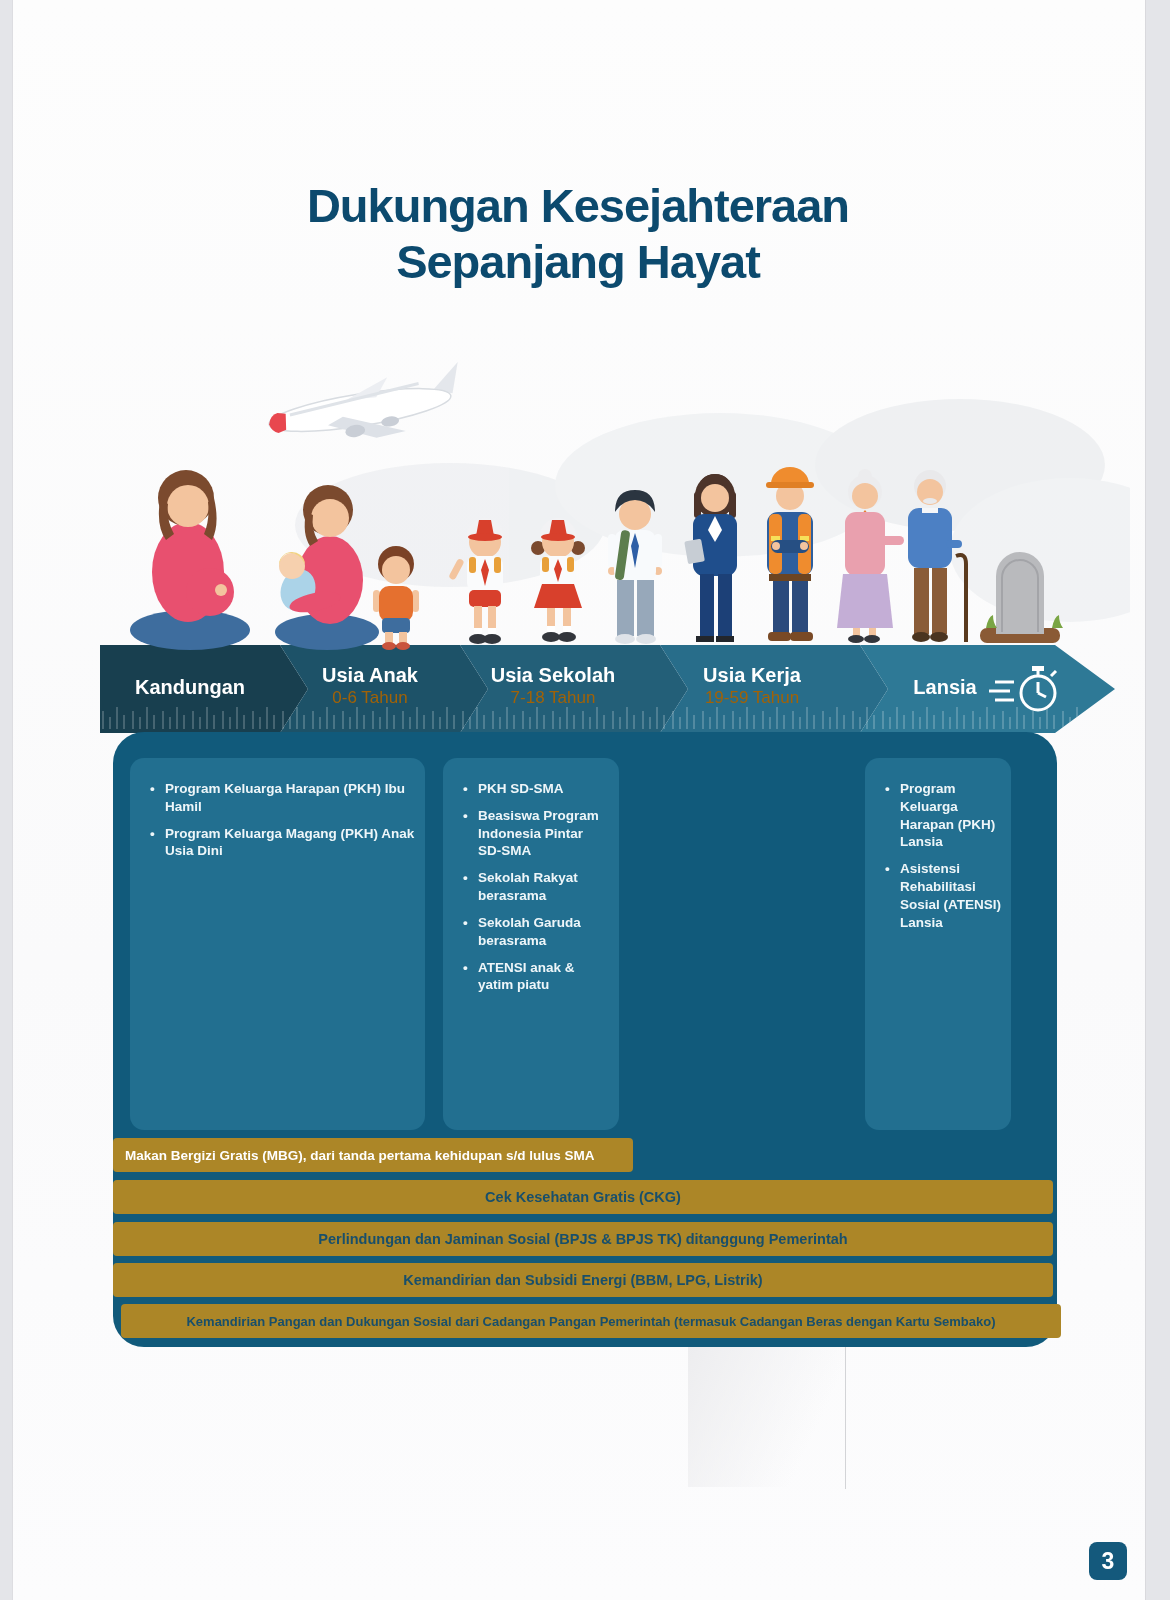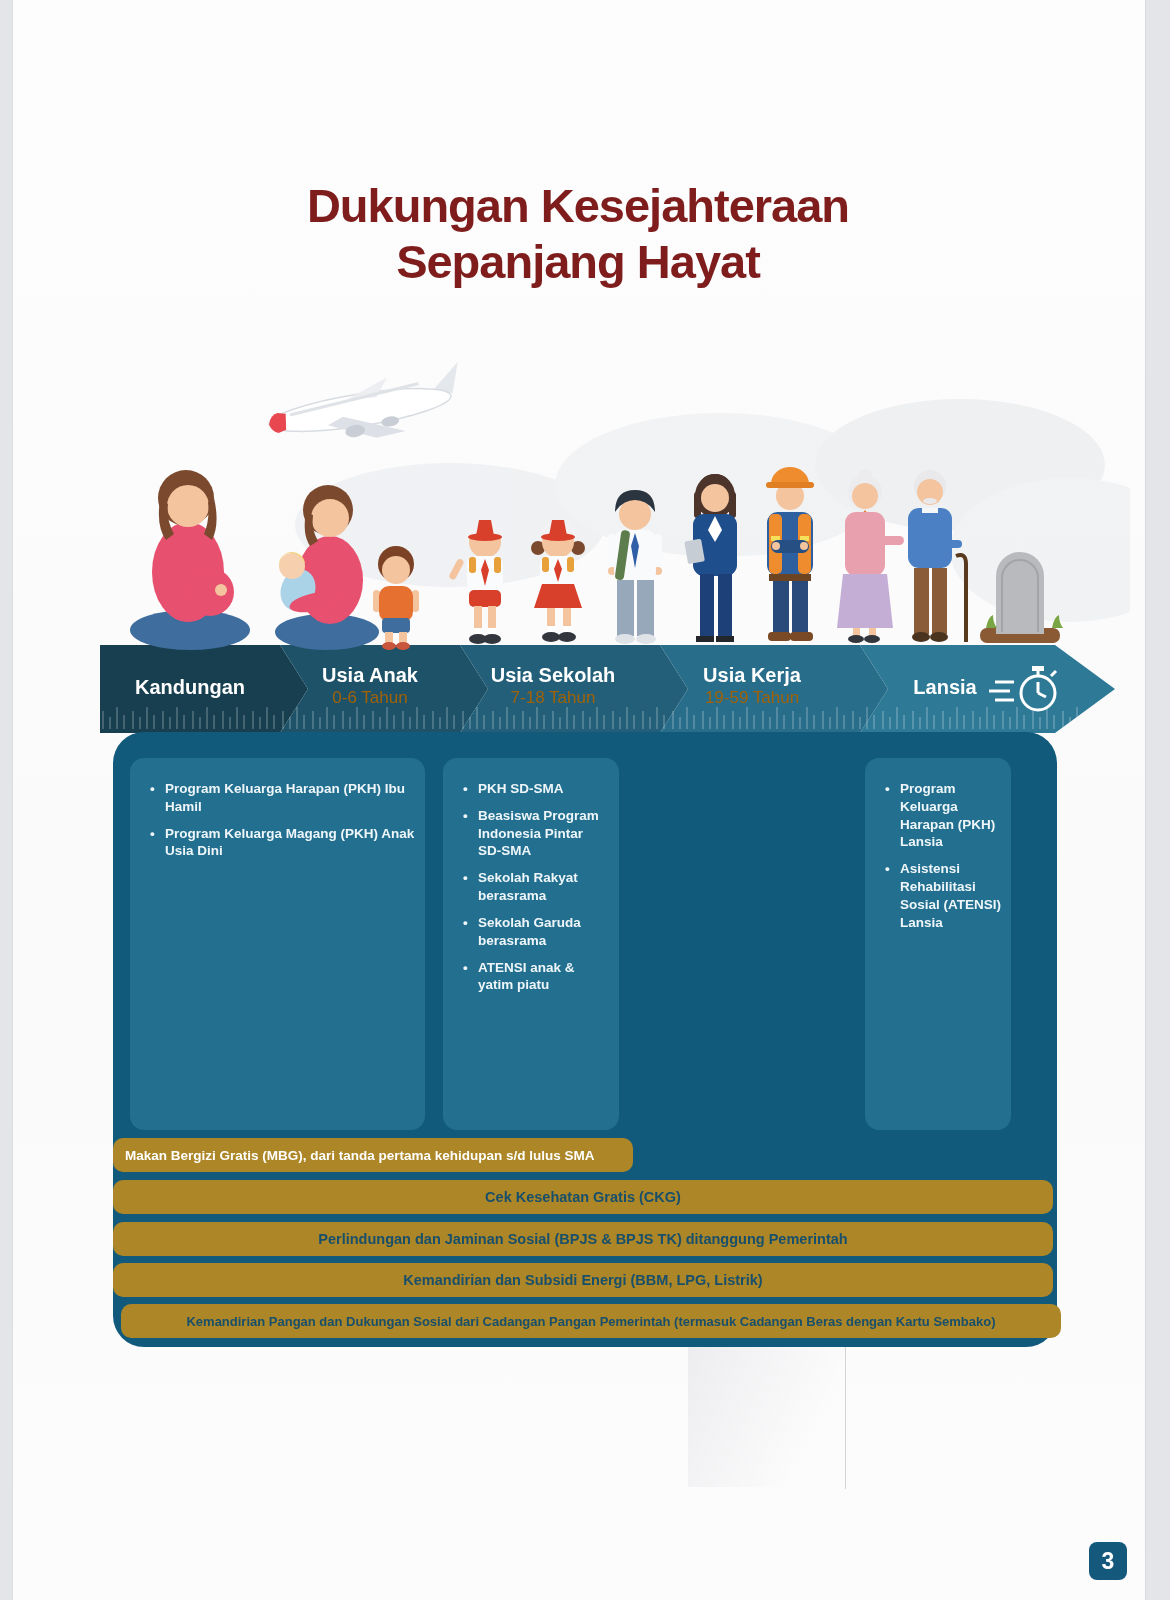--- a/index.html
+++ b/index.html
@@ -2,39 +2,39 @@
 <html><head>
 <meta charset="utf-8">
 <style>
   html,body{margin:0;padding:0;}
   .screen{position:relative;width:1170px;height:1600px;background:#e4e5e9;overflow:hidden;
           font-family:"Liberation Sans",sans-serif;}
   .page{position:absolute;left:12px;top:0;width:1132px;height:1600px;
         background:linear-gradient(180deg,#fdfdfd 0%,#fafafb 60%,#fcfcfd 100%);
         border-left:1px solid #dddde1;border-right:1px solid #d9d9dd;}
   .title{position:absolute;left:12px;top:178px;width:1132px;text-align:center;
-         font-weight:800;font-size:47px;line-height:1.2;color:#7f1d1d;letter-spacing:-1px;}
+         font-weight:800;font-size:47px;line-height:1.2;color:#0c4a6e;letter-spacing:-1px;}
   
   .illu{position:absolute;left:90px;top:340px;width:1040px;height:312px;z-index:2;}
   
   .band{position:absolute;left:100px;top:645px;width:1020px;height:88px;z-index:1;}
   .stage{position:absolute;transform:translateX(-50%);color:#ffffff;font-weight:700;
          font-size:20px;text-align:center;line-height:1.18;z-index:3;white-space:nowrap;}
   .stage .sub{font-weight:400;font-size:17px;color:#a16207;}
   
   .panel{position:absolute;left:113px;top:732px;width:944px;height:615px;
          background:#115a7b;border-radius:31px;z-index:1;}
   .card{position:absolute;top:26px;height:372px;background:#226f90;border-radius:14px;}
   .card ul{margin:0;padding:22px 10px 0 20px;list-style:none;}
   .card li{position:relative;padding-left:15px;margin-bottom:9px;
            font-weight:700;font-size:13.5px;line-height:1.32;color:#eef6f9;}
   .card li::before{content:"•";position:absolute;left:0;top:0;}
   
   .bar{position:absolute;left:113px;width:940px;height:34px;background:#ac8627;
-       border-radius:10px;display:flex;align-items:center;justify-content:center;
+       border-radius:4px;display:flex;align-items:center;justify-content:center;
        font-weight:700;font-size:14.5px;color:#184f6b;z-index:4;box-sizing:border-box;}
   .bar--first{width:520px;justify-content:flex-start;padding-left:12px;color:#ffffff;font-size:13.5px;}
   .bar--long{font-size:13px;}
   
   .badge{position:absolute;left:1089px;top:1542px;width:38px;height:38px;background:#14597c;
          border-radius:8px;color:#fff;font-weight:700;font-size:23px;
          display:flex;align-items:center;justify-content:center;}
   .crease{position:absolute;left:845px;top:1347px;width:1px;height:142px;background:#d3d4d7;}
   .shade{position:absolute;left:688px;top:1347px;width:157px;height:140px;
          background:linear-gradient(115deg,#ededef 0%,rgba(255,255,255,0) 75%);}

